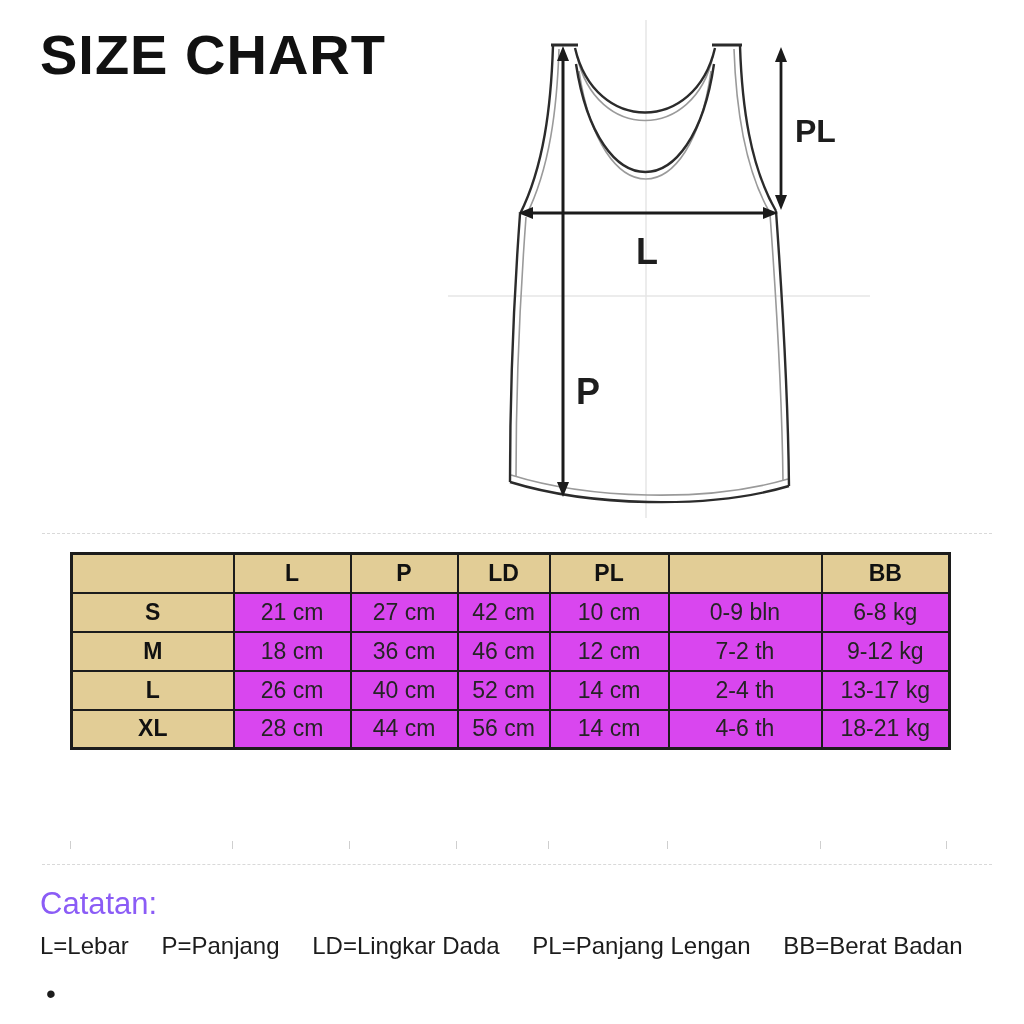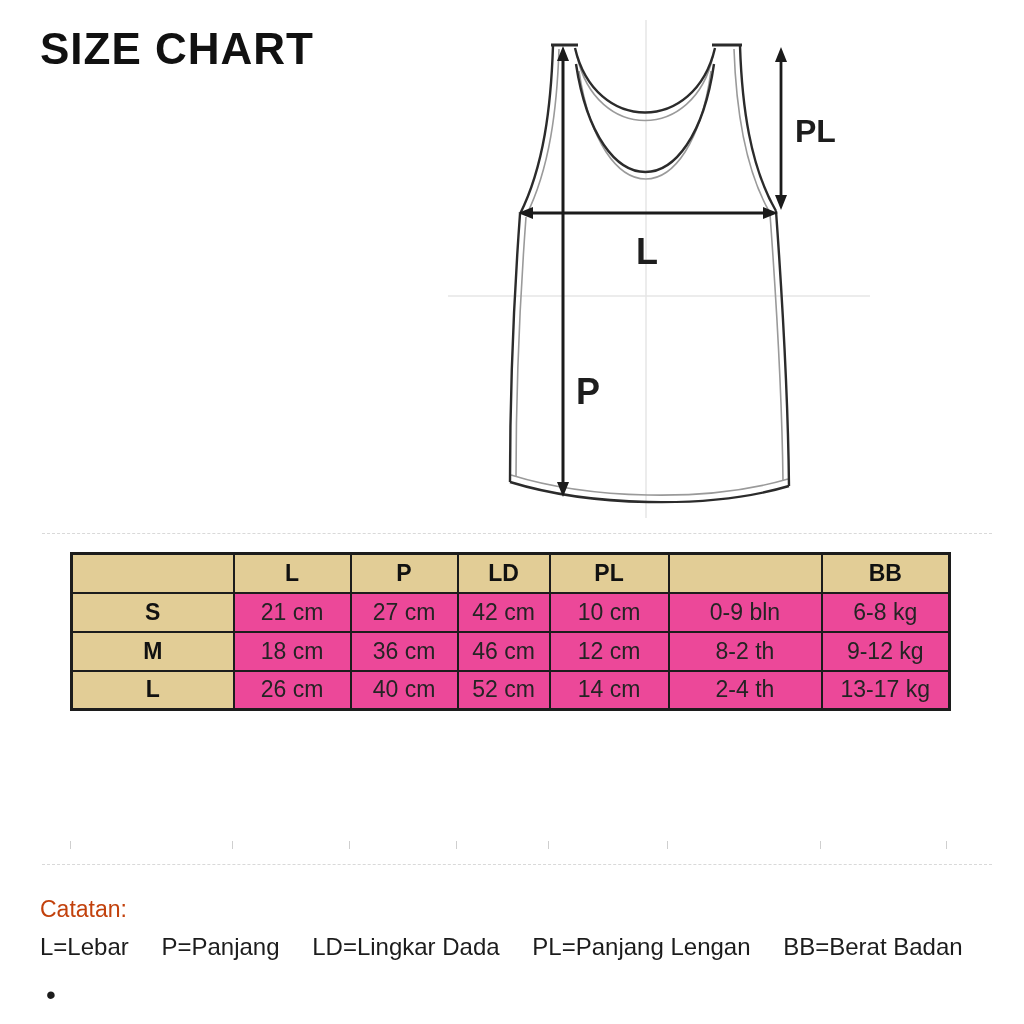--- a/index.html
+++ b/index.html
@@ -2,21 +2,21 @@
 <html style="--tan: #e2cd96; --border: #1c1c1c;"><head>
 <meta charset="utf-8">
 <style>
   :root { --tan: #e2cd96; --border: #1c1c1c; }
   * { margin: 0; padding: 0; box-sizing: border-box; }
   html, body { width: 1024px; height: 1024px; background: #ffffff; overflow: hidden; }
   body { font-family: "Liberation Sans", sans-serif; color: #1a1a1a; position: relative; }
 
   
   .header { position: absolute; left: 40px; top: 26px; }
-  .title { font-size: 44px; font-weight: bold; letter-spacing: 1px; line-height: 1.05; color: #111; }
+  .title { font-size: 56px; font-weight: bold; letter-spacing: 1px; line-height: 1.05; color: #111; }
   .subtitle { font-size: 44px; font-weight: normal; letter-spacing: 1.5px; margin-top: 10px; color: #161616; }
 
   
   .diagram { position: absolute; left: 448px; top: 16px; width: 422px; height: 508px; }
 
   
   .faint-line { position: absolute; border: 0; }
   .faint-h1 { left: 42px; right: 32px; top: 533px; border-top: 1px dashed #d9d9d9; }
   .faint-h2 { left: 42px; right: 32px; top: 864px; border-top: 1px dashed #d9d9d9; }
   .tick { position: absolute; top: 841px; width: 1px; height: 8px; background: #cfcfcf; }
@@ -24,28 +24,28 @@
   
   .size-table-wrap { position: absolute; left: 70px; top: 552px; }
   table.size-table { border-collapse: collapse; table-layout: fixed; width: 878px; border: 3px solid var(--border); }
   table.size-table th, table.size-table td {
     border: 2px solid var(--border);
     height: 39px; text-align: center; vertical-align: middle;
     font-size: 23px; overflow: hidden; white-space: nowrap;
   }
   table.size-table th { background: var(--tan); font-weight: bold; color: #111; }
   table.size-table td.size-col { background: var(--tan); font-weight: bold; color: #111; }
-  table.size-table td { background: #ec4899; color: #242424; font-weight: normal; }
+  table.size-table td { background: #d946ef; color: #242424; font-weight: normal; }
   col.c0 { width: 162px; } col.c1 { width: 117px; } col.c2 { width: 107px; }
   col.c3 { width: 92px; }  col.c4 { width: 119px; } col.c5 { width: 153px; }
   col.c6 { width: 128px; }
 
   
   .notes { position: absolute; left: 40px; top: 886px; width: 960px; }
-  .notes-heading { font-size: 23px; color: #c2410c; margin-top: 10px; }
+  .notes-heading { font-size: 31px; color: #8b5cf6; }
   .legend { margin-top: 10px; font-size: 24px; color: #1c1c1c; }
   .legend span { display: inline-block; margin-right: 26px; text-align: center; }
   .bullet-line { margin-top: 20px; font-size: 25px; color: #1c1c1c; display: flex; align-items: center; }
   .bullet-glyph { font-size: 28px; margin: 0 14px 0 6px; line-height: 1; }
 
   svg text { font-family: "Liberation Sans", sans-serif; font-weight: bold; fill: #1d1d1d; }
 </style>
 </head>
 <body>
 
@@ -152,31 +152,40 @@
         <td>10 cm</td>
         <td>0-9 bln</td>
         <td>6-8 kg</td>
       </tr>
       <tr>
         <td class="size-col">M</td>
         <td>18 cm</td>
         <td>36 cm</td>
         <td>46 cm</td>
         <td>12 cm</td>
-        <td>8-2 th</td>
+        <td>7-2 th</td>
         <td>9-12 kg</td>
       </tr>
       <tr>
         <td class="size-col">L</td>
         <td>26 cm</td>
         <td>40 cm</td>
         <td>52 cm</td>
         <td>14 cm</td>
         <td>2-4 th</td>
         <td>13-17 kg</td>
+      </tr>
+      <tr>
+        <td class="size-col">XL</td>
+        <td>28 cm</td>
+        <td>44 cm</td>
+        <td>56 cm</td>
+        <td>14 cm</td>
+        <td>4-6 th</td>
+        <td>18-21 kg</td>
       </tr>
     </tbody>
   </table>
 </div>
 
 <div class="notes">
   <div class="notes-heading">Catatan:</div>
   <div class="legend">
     <span>L=Lebar</span>
     <span>P=Panjang</span>

